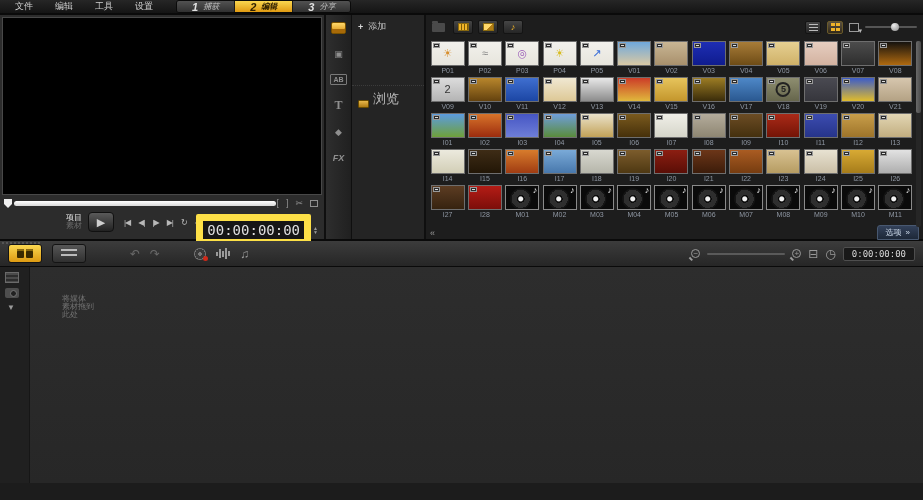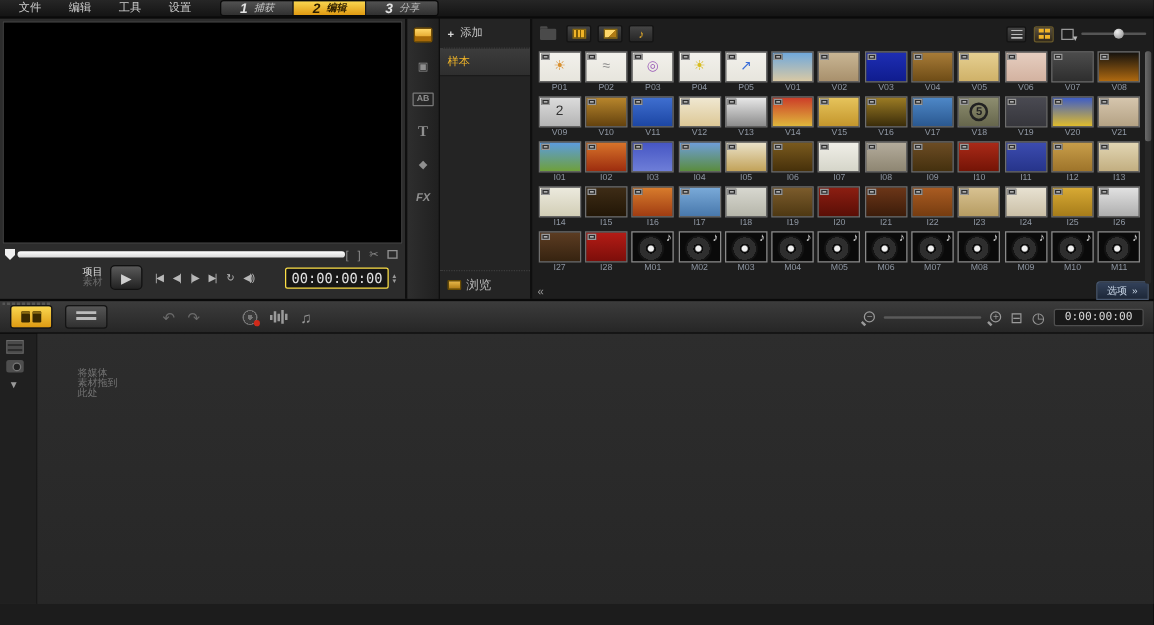--- a/index.html
+++ b/index.html
@@ -48,22 +48,22 @@
   .ico-snapshot:before { content:""; position:absolute; right:0; top:0; width:6px; height:5px; border:1px solid #909090; }
   .ico-snapshot:after { content:""; position:absolute; left:0; bottom:0; width:6px; height:5px; border:1px solid #909090; background:#2c2c2c; }
   .transport { display:flex; align-items:center; padding:2px 6px 0 66px; position:relative; }
   .modes { display:flex; flex-direction:column; margin-right:6px; line-height:8px; }
   .mode { font-size:8px; color:#e0e0e0; }
   .mode.dim { color:#6a6a6a; }
   .playbtn { width:26px; height:20px; border-radius:4px; background:linear-gradient(#5a5a5a,#222); border:1px solid #111;
              color:#cfcfcf; font-size:11px; display:flex; align-items:center; justify-content:center; margin-right:6px; }
   .tbtn { color:#b8b8b8; font-size:8px; padding:3px 4px; letter-spacing:-1px; }
   .pv-timecode { position:absolute; right:6px; top:4px; display:flex; align-items:center; gap:2px; }
-  .tc-box { background:#161616; border:1px solid #fde047; color:#e0e0e0; font-family:"DejaVu Sans Mono",monospace;
-            font-size:11px; padding:1px 4px; border-radius:2px; }
+  .tc-box { background:#161616; border:7px solid #fde047; color:#e0e0e0; font-family:"DejaVu Sans Mono",monospace;
+            font-size:14px; padding:1px 4px; border-radius:2px; }
   .stepper { display:flex; flex-direction:column; font-size:5px; color:#9a9a9a; line-height:4px; }
 
   
   .vnav { width:26px; background:linear-gradient(90deg,#2e2e2e,#202020); border-right:1px solid #0f0f0f;
           display:flex; flex-direction:column; align-items:center; padding-top:4px; gap:9px; }
   .vnav-item { width:20px; height:17px; display:flex; align-items:center; justify-content:center;
                color:#8f8f8f; font-size:9px; font-weight:bold; }
   .vnav-item.active { color:#f5b węz0; }
   .media-ico { width:15px; height:12px; border-radius:2px;
                background:linear-gradient(#ffd86a,#d88f10);
@@ -71,21 +71,21 @@
   .glyph-ab { font-size:7px; border:1px solid #7a7a7a; padding:1px 2px; border-radius:1px; }
   .glyph-t { font-family:"Liberation Serif",serif; font-size:12px; }
   .glyph-fx { font-style:italic; font-size:9px; }
 
   
   .libpanel { width:74px; background:#242424; border-right:2px solid #0f0f0f; display:flex; flex-direction:column; }
   .addrow { display:flex; align-items:center; gap:5px; color:#c0c0c0; padding:5px 6px; font-size:9px; }
   .plus { color:#d8d8d8; font-weight:bold; }
   .cat-list { border-top:1px dotted #3c3c3c; flex:1; }
   .cat-item { padding:4px 6px; font-size:9px; color:#f0b428; background:linear-gradient(#3c3c3c,#2e2e2e); border-bottom:1px solid #1a1a1a; }
-  .browse-row { border-top:1px dotted #3c3c3c; display:flex; align-items:center; gap:4px; padding:4px 6px; color:#b8b8b8; font-size:10px; }
+  .browse-row { border-top:1px dotted #3c3c3c; display:flex; align-items:flex-end; gap:4px; padding:4px 6px; color:#b8b8b8; font-size:13px;margin-top:47px; }
   .browse-ico { width:11px; height:8px; background:linear-gradient(#e8b84a,#b07c14); border:1px solid #6a4c00; border-radius:1px; }
 
   
   .library { flex:1; background:#1d1d1d; position:relative; display:flex; flex-direction:column; }
   .libheader { height:24px; display:flex; align-items:center; padding:0 6px; gap:5px; }
   .folder-ico { width:13px; height:9px; background:#4a4a4a; border-radius:1px; position:relative; margin-right:3px; }
   .folder-ico:before { content:""; position:absolute; top:-2px; left:0; width:6px; height:2px; background:#4a4a4a; border-radius:1px 1px 0 0; }
   .filterbtn { width:20px; height:14px; background:linear-gradient(#454545,#262626); border:1px solid #141414; border-radius:2px;
                display:flex; align-items:center; justify-content:center; }
   .f-video { width:11px; height:8px; background:repeating-linear-gradient(90deg,#f0b428 0 2px,#7a5a08 2px 3px); border:1px solid #8a6a10; }
@@ -235,23 +235,20 @@
       <span class="vnav-item">◆</span>
       <span class="vnav-item">
           <span class="glyph-fx">FX</span>
         </span>
     </div>
 
     <div class="libpanel">
       <div class="addrow">
         <span class="plus">+</span>
         <span>添加</span>
-      </div>
-      <div class="cat-list">
-        <div class="cat-item">样本</div>
       </div>
       <div class="browse-row">
         <span class="browse-ico"></span>
         <span>浏览</span>
       </div>
     </div>
 
     <div class="library">
       <div class="libheader">
         <span class="folder-ico"></span>

